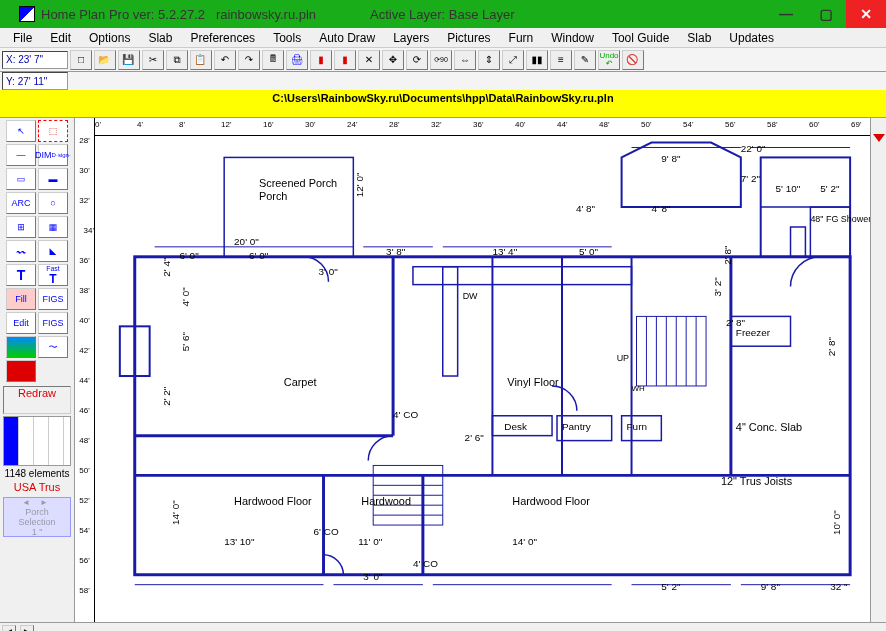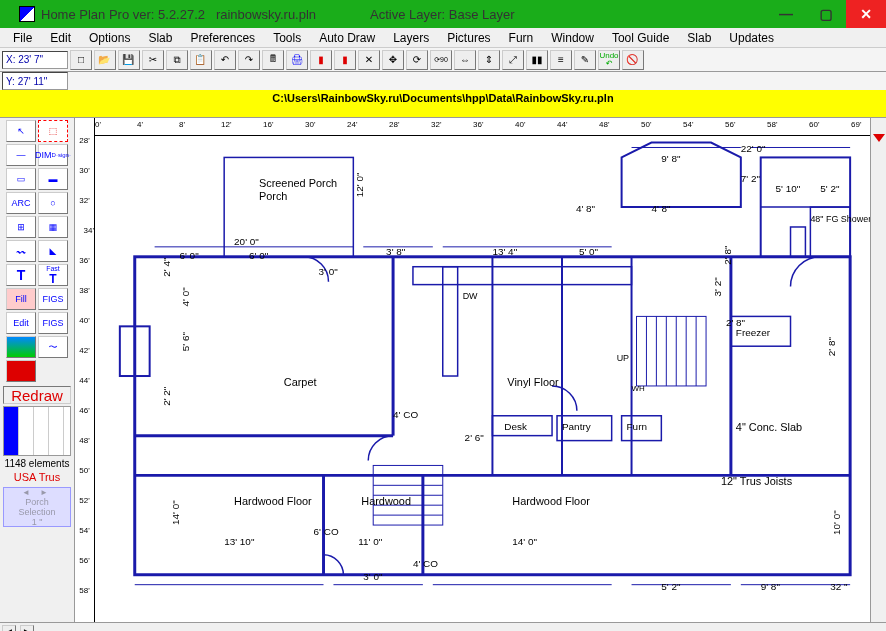--- a/index.html
+++ b/index.html
@@ -23,21 +23,21 @@
 .tool-btn.blue { color:#00f; }
 .tool-btn.undo { color:#0a0; font-size:8px; text-align:center; line-height:1; }
 
 .docpath { height: 28px; background: #ffff00; color: #000; font-size:11px; font-weight:bold; text-align:center; line-height:16px; border-bottom:1px solid #999; }
 
 .midrow { display: flex; height: 504px; }
 .lefttools { width: 75px; background:#f0f0f0; border-right:1px solid #999; display:flex; flex-direction:column; align-items:center; padding-top:2px; }
 .lefttools .toolrow { display:flex; gap:2px; margin-bottom:2px; }
 .ltool { width: 30px; height: 22px; border:1px outset #ccc; background:#fff; display:flex; align-items:center;justify-content:center; font-size:9px; color:#00f; }
 .ltool.sel { border:1px dashed #f00; }
-.redraw { height:18px; width:68px; border:1px inset #ccc; color:#d00; text-align:center; font-size:15px; margin-top:2px; }
+.redraw { height:28px; width:68px; border:1px inset #ccc; color:#d00; text-align:center; font-size:11px; margin-top:2px; }
 .colorgrid { width:68px; height:50px; border:1px solid #999; background:
   linear-gradient(to right, #00f 14px, transparent 14px),
   repeating-linear-gradient(to right, #fff 0 14px, #ccc 14px 15px),
   repeating-linear-gradient(to bottom, #fff 0 12px, #ccc 12px 13px);
   margin-top:2px;
 }
 .elcount { font-size:10px; margin-top:2px; }
 .usamode { color:#d00; font-size:11px; margin-top:2px; }
 .movesel { width:68px; height:40px; background:#ddf; border:1px solid #99f; font-size:9px; color:#99a; text-align:center; margin-top:4px; padding:2px; display:flex; flex-direction:column; justify-content:center; }
 .movesel .arrows{ font-size:8px; letter-spacing:4px; }

